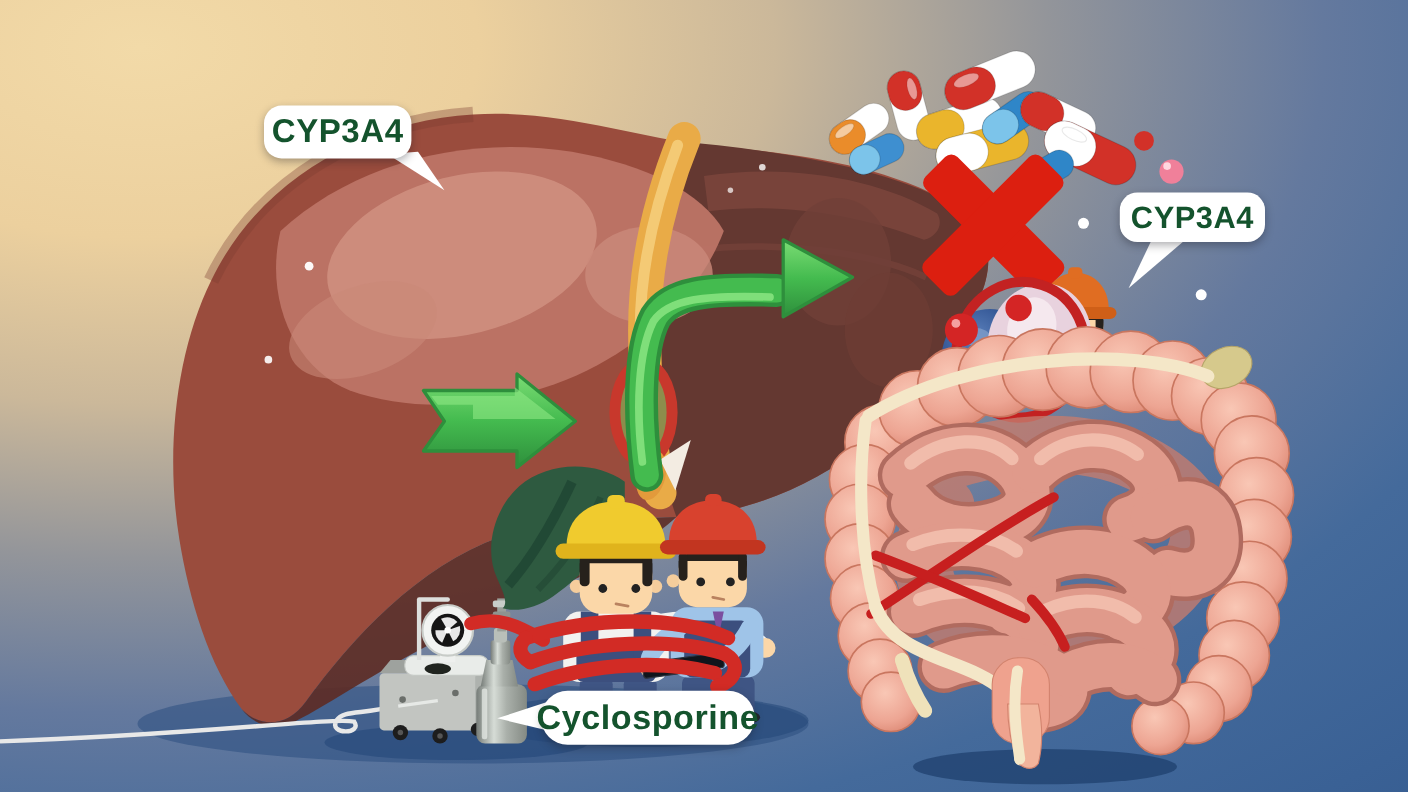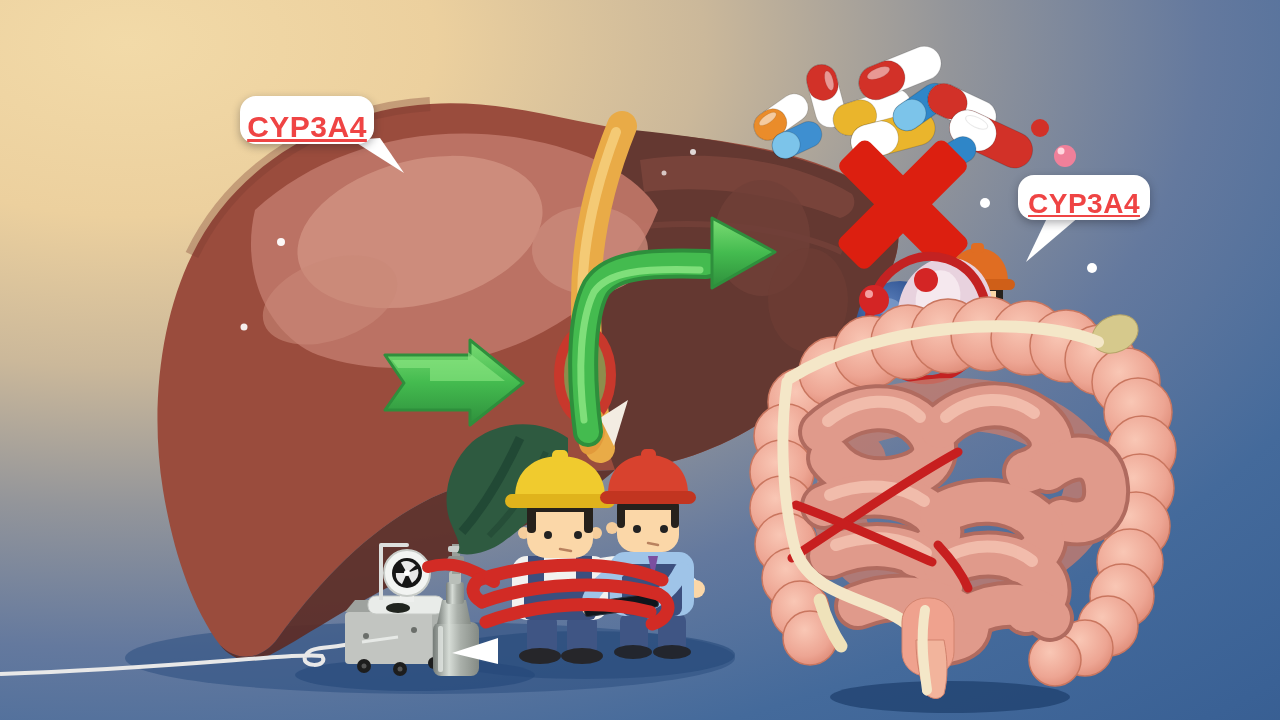--- a/index.html
+++ b/index.html
@@ -4,23 +4,23 @@
 <style>
   html,body{margin:0;padding:0;}
   body{width:1280px;height:720px;overflow:hidden;position:relative;
        font-family:"Liberation Sans",sans-serif;
        background:radial-gradient(150% 150% at 10% 6%,
          #f2daa8 0%, #ecd09e 16%, #cbb89a 30%, #93959a 43%,
          #64799e 56%, #446a9b 70%, #3a6195 84%, #325689 100%);}
   .stage{position:absolute;inset:0;}
   svg{position:absolute;left:0;top:0;}
   .bubble{position:absolute;background:#ffffff;border-radius:16px;
-          display:flex;align-items:flex-end;justify-content:center;
+          display:flex;align-items:center;justify-content:center;
           box-shadow:0 3px 8px rgba(25,25,35,.35);
-          color:#ef4444;font-weight:700;letter-spacing:.5px;text-decoration:underline;}
+          color:#14532d;font-weight:700;letter-spacing:.5px;}
   #bubble-liver{left:240px;top:96px;width:134px;height:48px;font-size:30px;}
   #bubble-gut{left:1018px;top:175px;width:132px;height:45px;font-size:28px;}
   #bubble-drug{left:492px;top:628px;width:194px;height:49px;font-size:31px;border-radius:24px;}
 </style>
 </head>
 <body>
 
 <div class="stage">
 <svg width="1280" height="720" viewBox="0 0 1280 720">
   <defs>
@@ -419,13 +419,16 @@
     <polygon points="498,638 452,653 498,664"></polygon>
   </g>
 </svg>
 
 <div class="bubble" id="bubble-liver">
   <span>CYP3A4</span>
 </div>
 <div class="bubble" id="bubble-gut">
   <span>CYP3A4</span>
 </div>
+<div class="bubble" id="bubble-drug">
+  <span>Cyclosporine</span>
 </div>
+</div>
 
 </body></html>

